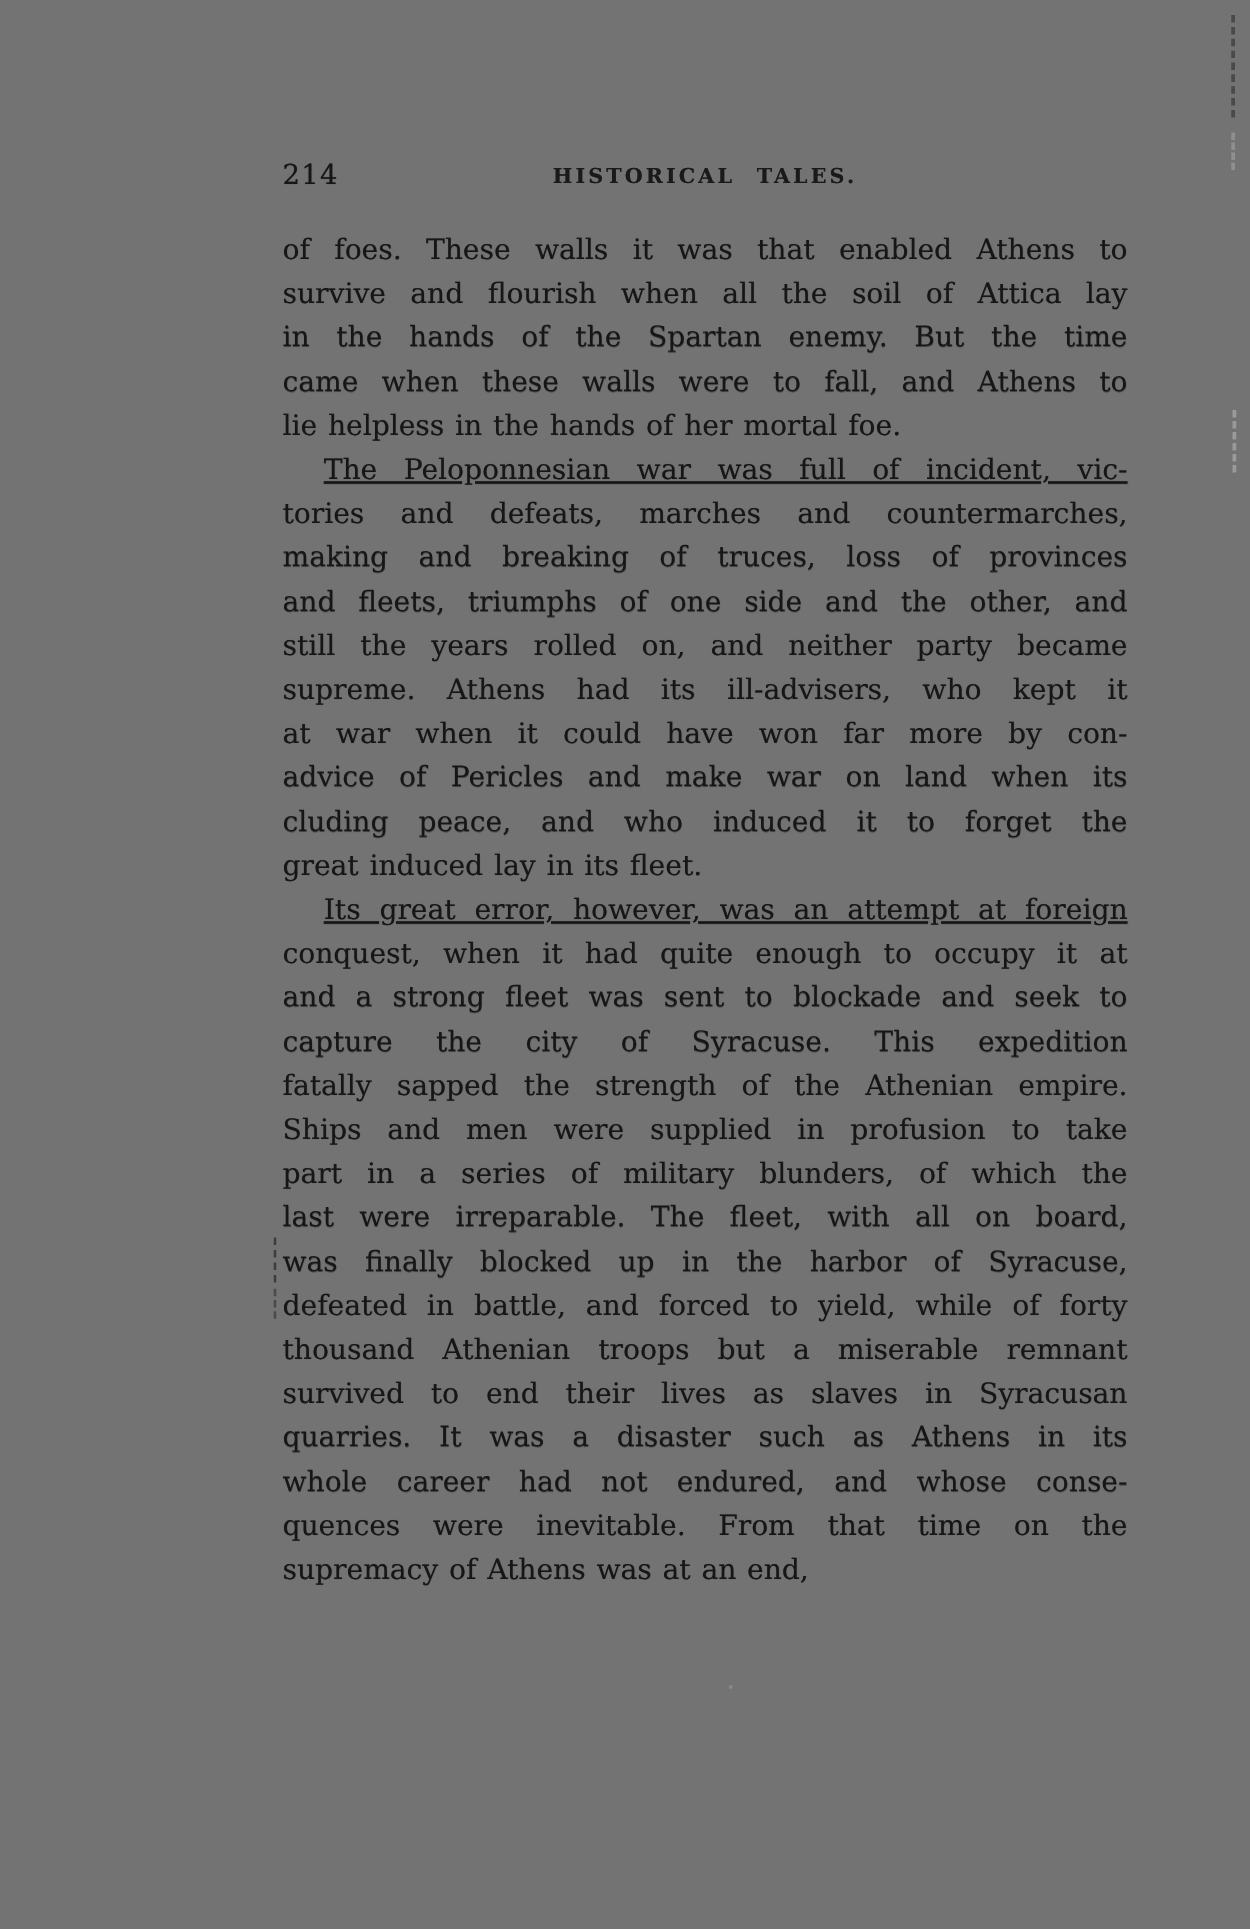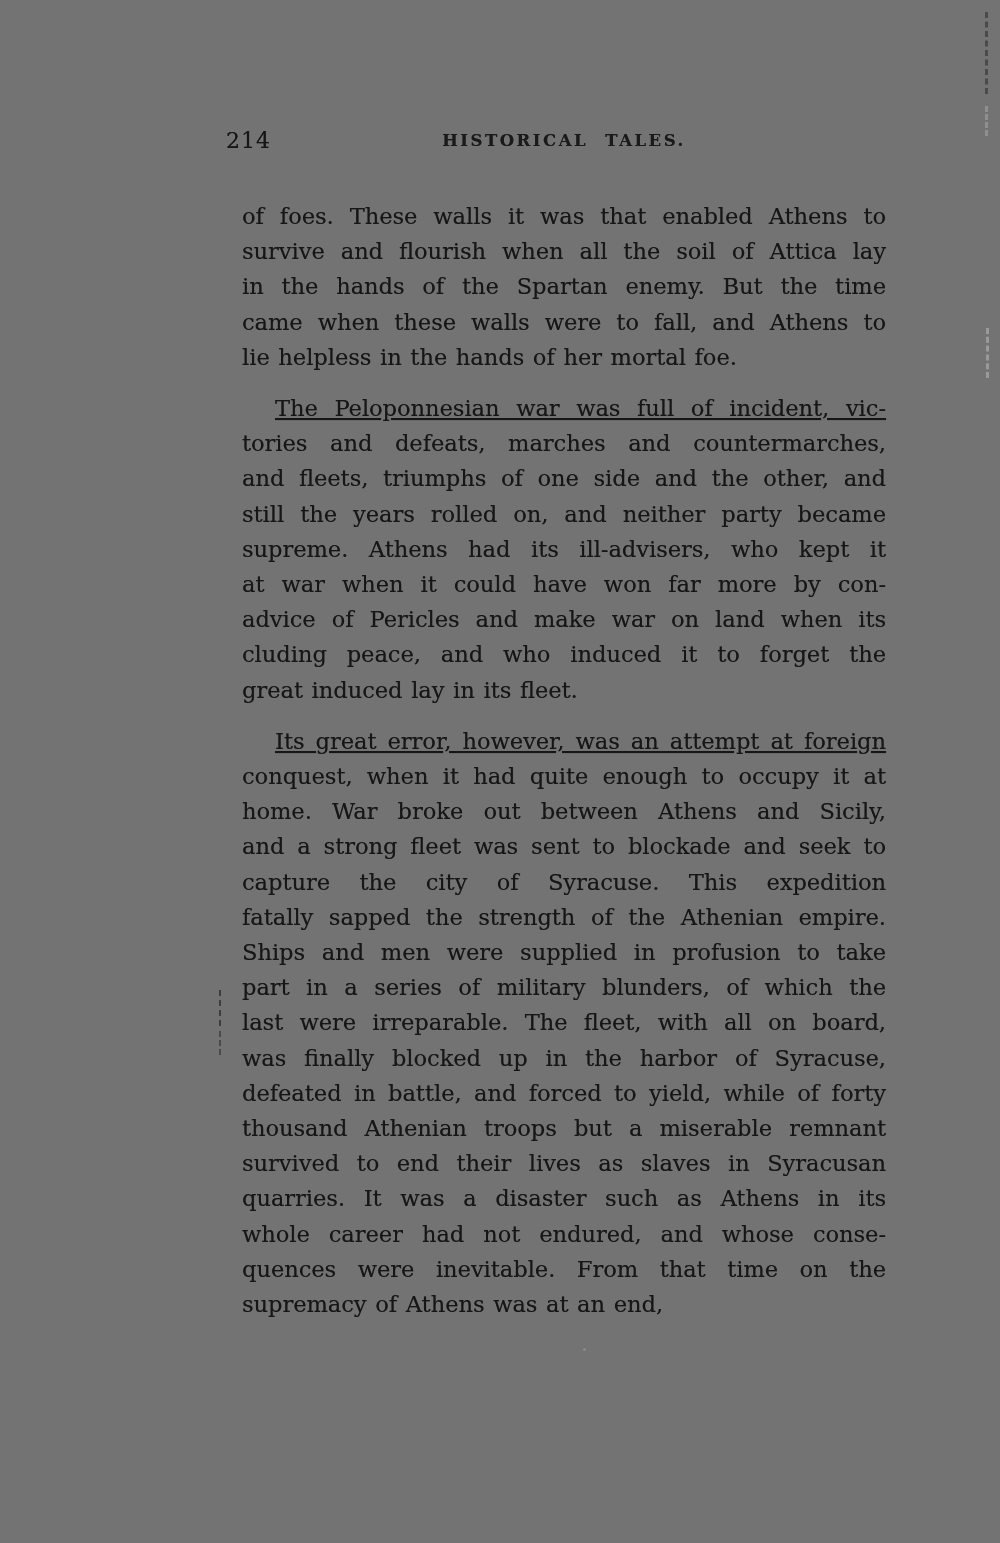--- a/index.html
+++ b/index.html
@@ -55,21 +55,21 @@
     position: absolute;
     top: 183px;
     left: 226px;
     width: 676px;
     font-size: 22.5px;
     line-height: 35.2px;
     color: #161616;
     text-shadow: 0.2px 0.2px 0.6px rgba(0,0,0,0.45);
     word-spacing: 1.5px;
   }
-  .paragraph { margin: 16px; }
+  .paragraph { margin: 0; }
   .line {
     text-align: justify;
     text-align-last: justify;
     white-space: normal;
   }
   .line.last {
     text-align-last: left;
   }
   .paragraph.indented .line:first-child {
     text-indent: 33px;
@@ -111,32 +111,32 @@
       <div class="paragraph">
         <div class="line">of foes.  These walls it was that enabled Athens to</div>
         <div class="line">survive and flourish when all the soil of Attica lay</div>
         <div class="line">in the hands of the Spartan enemy.  But the time</div>
         <div class="line">came when these walls were to fall, and Athens to</div>
         <div class="line last">lie helpless in the hands of her mortal foe.</div>
       </div>
       <div class="paragraph indented">
         <div class="line">The Peloponnesian war was full of incident, vic-</div>
         <div class="line">tories and defeats, marches and countermarches,</div>
+        <div class="line">making and breaking of truces, loss of provinces</div>
         <div class="line">and fleets, triumphs of one side and the other, and</div>
         <div class="line">still the years rolled on, and neither party became</div>
         <div class="line">supreme.  Athens had its ill-advisers, who kept it</div>
         <div class="line">at war when it could have won far more by con-</div>
         <div class="line">advice of Pericles and make war on land when its</div>
         <div class="line">cluding peace, and who induced it to forget the</div>
         <div class="line last">great induced lay in its fleet.</div>
       </div>
       <div class="paragraph indented">
         <div class="line">Its great error, however, was an attempt at foreign</div>
         <div class="line">conquest, when it had quite enough to occupy it at</div>
-        <div class="line">home.  War broke out between Athens and Sicily,</div>
         <div class="line">and a strong fleet was sent to blockade and seek to</div>
         <div class="line">capture the city of Syracuse.  This expedition</div>
         <div class="line">fatally sapped the strength of the Athenian empire.</div>
         <div class="line">Ships and men were supplied in profusion to take</div>
         <div class="line">part in a series of military blunders, of which the</div>
         <div class="line">last were irreparable.  The fleet, with all on board,</div>
         <div class="line">was finally blocked up in the harbor of Syracuse,</div>
         <div class="line">defeated in battle, and forced to yield, while of forty</div>
         <div class="line">thousand Athenian troops but a miserable remnant</div>
         <div class="line">survived to end their lives as slaves in Syracusan</div>

